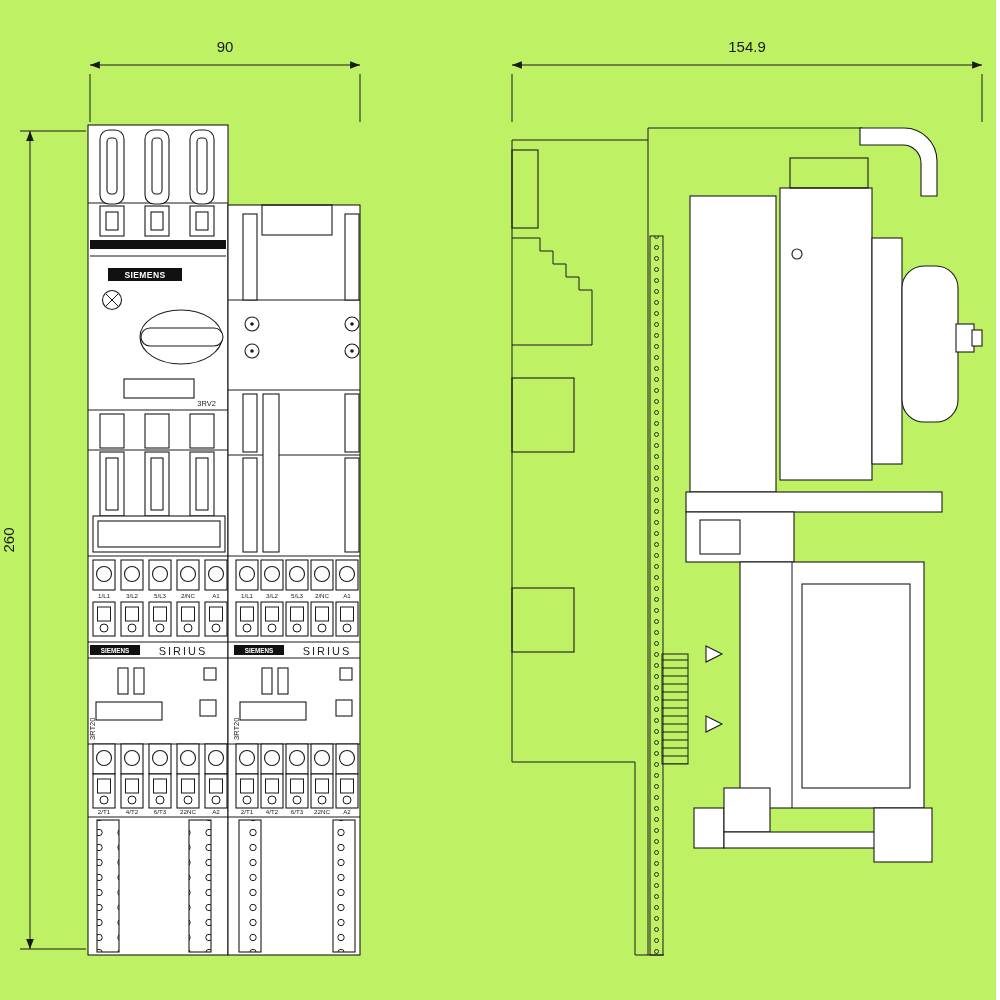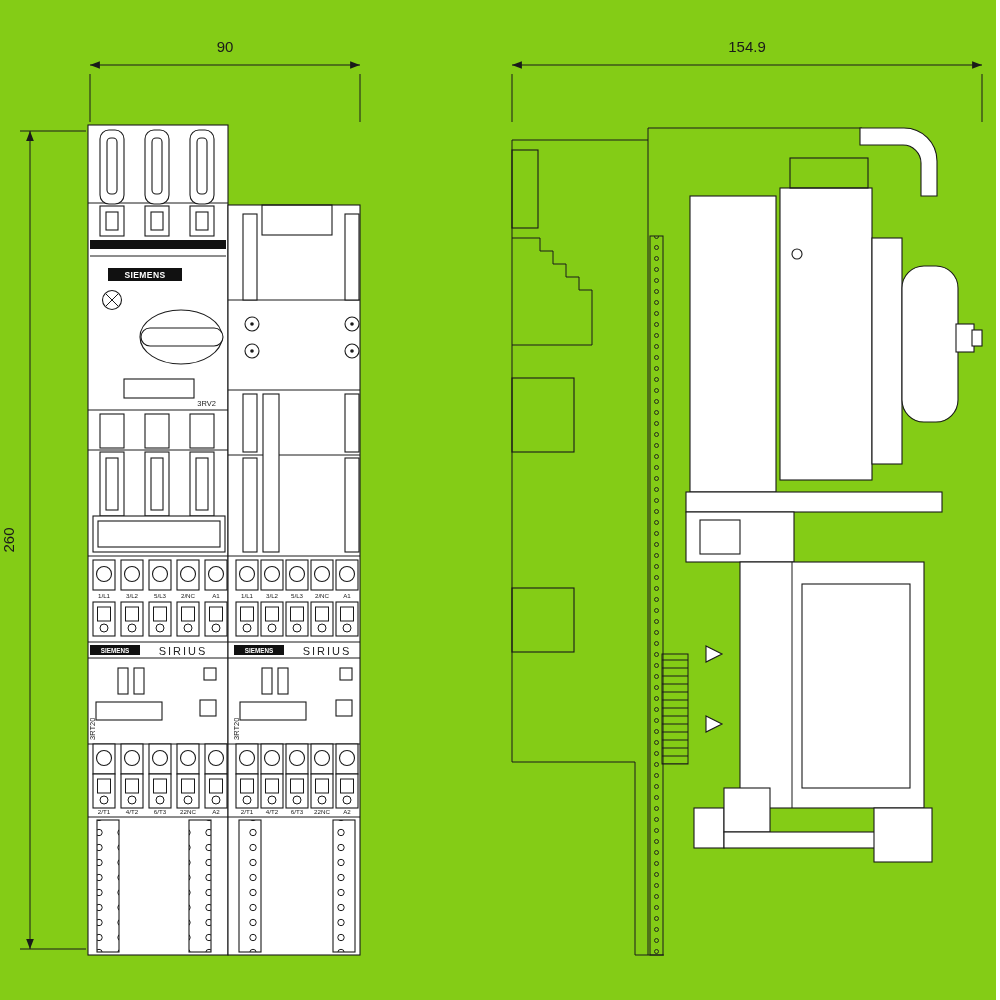--- a/index.html
+++ b/index.html
@@ -1,16 +1,16 @@
 <!DOCTYPE html>
 <html><head>
 <meta charset="utf-8">
 <style>
   html,body{margin:0;padding:0;background:#fff;}
-  .page{width:996px;height:1000px;background:#84cc16;position:relative;font-family:"Liberation Sans",sans-serif;}
+  .page{width:996px;height:1000px;background:#bef264;position:relative;font-family:"Liberation Sans",sans-serif;}
   svg{display:block;}
   .ln{fill:none;stroke:#1a1a1a;stroke-width:1.1;}
   .bx{fill:#ffffff;stroke:#1a1a1a;stroke-width:1.1;}
   .blk{fill:#111111;stroke:none;}
   .thin{fill:none;stroke:#1a1a1a;stroke-width:1;}
   .dim-t{font:15px "Liberation Sans",sans-serif;fill:#1a1a1a;}
   .lbl{font:6.2px "Liberation Sans",sans-serif;fill:#1a1a1a;text-anchor:middle;}
   .sirius{font:11px "Liberation Sans",sans-serif;letter-spacing:2px;fill:#222;text-anchor:middle;}
   .logo{font:bold 8.5px "Liberation Sans",sans-serif;fill:#fff;letter-spacing:.4px;text-anchor:middle;}
   .logo-sm{font:bold 6.3px "Liberation Sans",sans-serif;fill:#fff;text-anchor:middle;}

